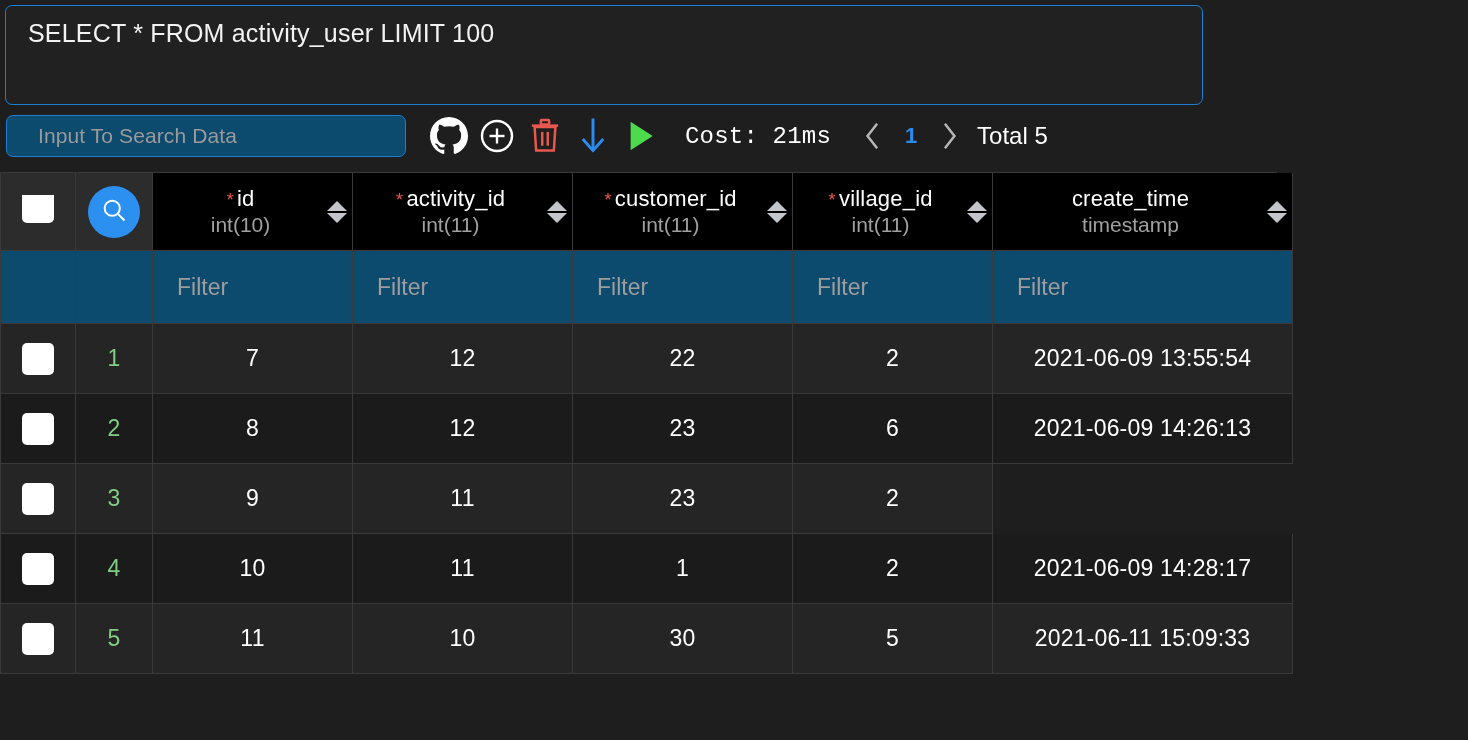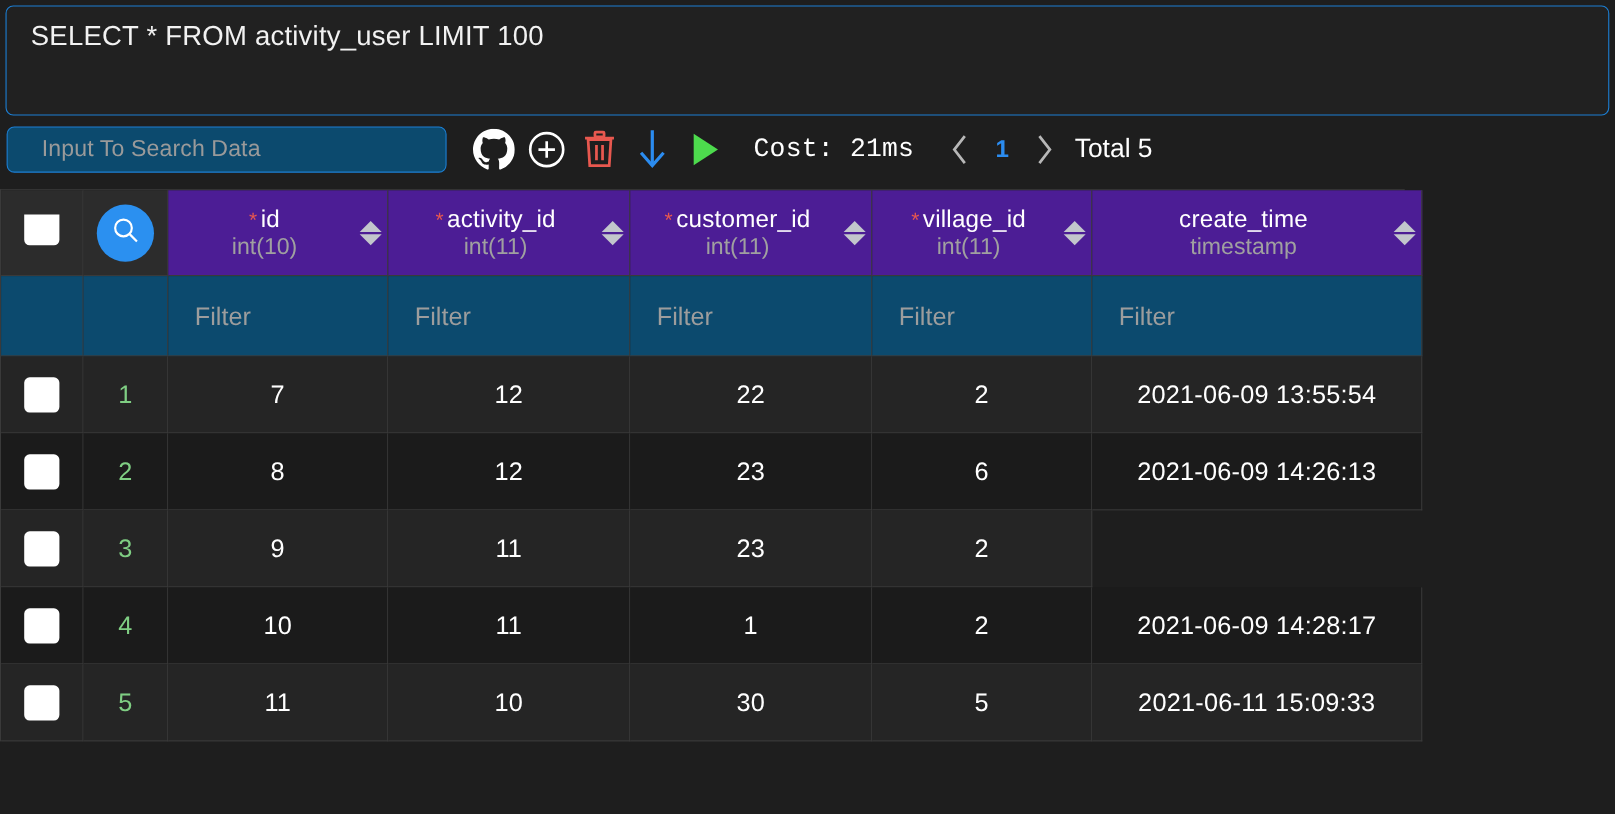--- a/index.html
+++ b/index.html
@@ -7,21 +7,21 @@
     width: 1468px; height: 740px;
     background: #1e1e1e;
     font-family: "Liberation Sans", sans-serif;
     overflow: hidden;
   }
   .app { position: relative; width: 1468px; height: 740px; background: #1e1e1e; }
 
   
   .sql-editor {
     position: absolute; left: 5px; top: 5px;
-    width: 1458px; height: 100px;
+    width: 1198px; height: 100px;
     background: #212121;
     border: 1px solid #1c7fd4;
     border-radius: 7px;
     padding: 12px 14px 0 22px;
     color: #f2f2f2;
     font-size: 25px;
     line-height: 30px;
     letter-spacing: 0.2px;
     white-space: pre-wrap;
     overflow: hidden;
@@ -101,21 +101,21 @@
     overflow: hidden;
   }
   
   .c-check { width: 75px; justify-content: center; }
   .c-idx   { width: 77px; justify-content: center; }
   .c-col   { width: 200px; }
   .c-wide  { width: 220px; }
   .c-last  { width: 300px; }
 
   
-  .hrow .cell { height: 78px; background: #4c1d95; }
+  .hrow .cell { height: 78px; background: #000000; }
   .hrow .c-check, .hrow .c-idx { background: #2c2c2c; }
   .hdr-inner {
     flex: 1 1 auto;
     display: flex; flex-direction: column;
     align-items: center; justify-content: center;
     padding-left: 6px;
   }
   .hdr-name {
     color: #ffffff;
     font-size: 22px;

